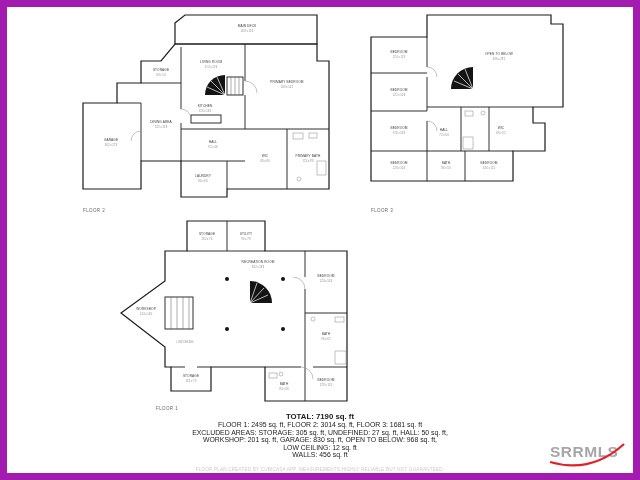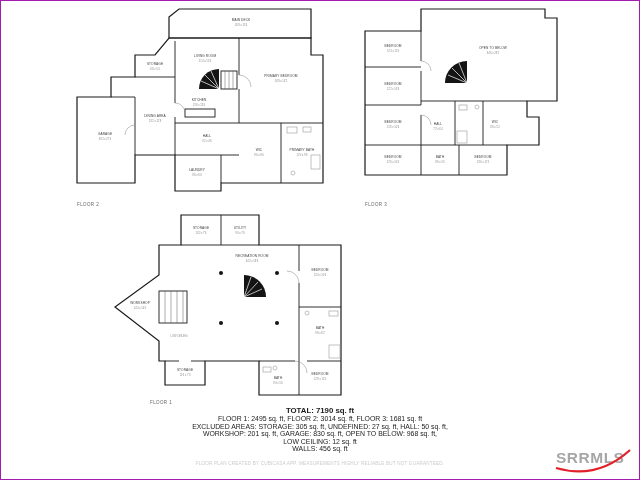--- a/index.html
+++ b/index.html
@@ -1,17 +1,17 @@
 <!DOCTYPE html>
 <html><head>
 <meta charset="utf-8">
 <style>
   html,body{margin:0;padding:0;background:#f4f4f4;}
   .canvas{position:relative;width:640px;height:480px;background:#ffffff;
-    border:1px solid #a21caf;box-sizing:border-box;overflow:hidden;
+    border:7px solid #a21caf;box-sizing:border-box;overflow:hidden;
     font-family:"Liberation Sans",sans-serif;}
   .plan{position:absolute;}
   .plan-svg text{font-family:"Liberation Sans",sans-serif;}
   .wall{fill:none;stroke:#1a1a1a;stroke-width:1.2;stroke-linejoin:miter;}
   .iwall{stroke-width:0.9;}
   .thin{fill:none;stroke:#8f8f8f;stroke-width:0.55;}
   .tread-dark{fill:none;stroke:#5a5a5a;stroke-width:0.5;}
   .fan{fill:#141414;stroke:none;}
   .tread{fill:none;stroke:#ffffff;stroke-width:0.7;}
   .dot{fill:#141414;}

